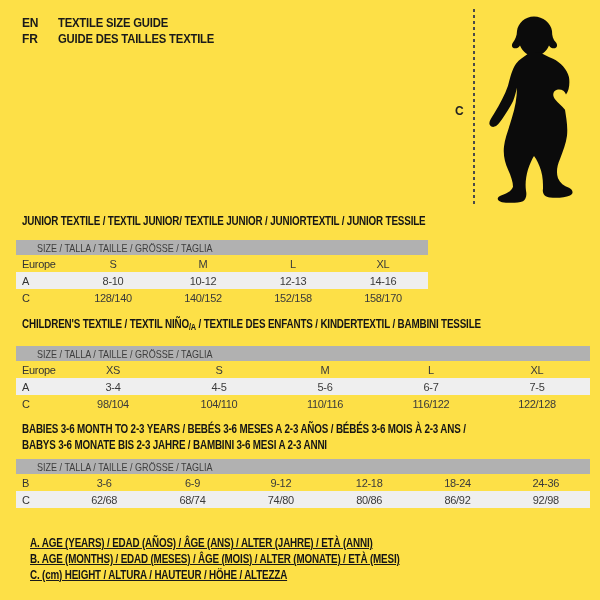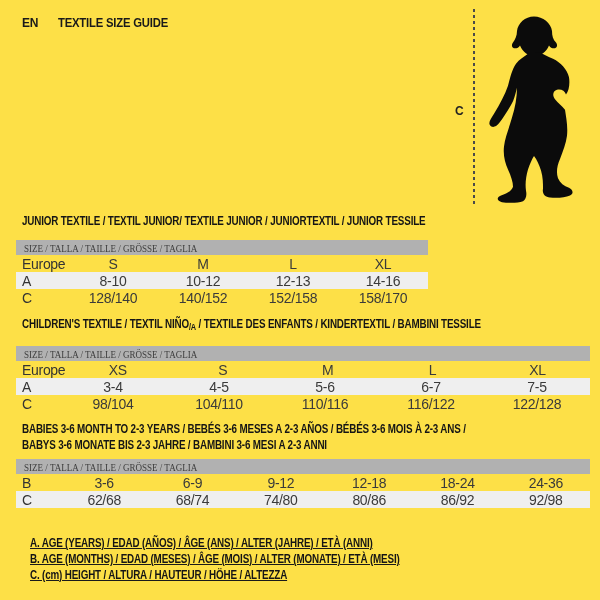--- a/index.html
+++ b/index.html
@@ -31,24 +31,24 @@
   .tsec { position: absolute; left: 16px; }
   .t1 { top: 215px; width: 412px; }
   .t2 { top: 318px; width: 574px; }
   .t3 { top: 421px; width: 574px; }
   .ttitle { margin: 0 0 12px 6px; font-size: 12px; font-weight: bold; white-space: nowrap;
             letter-spacing: -0.2px; transform: scaleX(0.82); transform-origin: 0 50%;
             color: #151515; line-height: 13px; }
   .t3 .ttitle { line-height: 16px; margin-bottom: 6px; }
   .ttitle sub { font-size: 9px; vertical-align: -2px; }
   .size-bar { height: 15px; background: #b1b1b1; display: flex; align-items: center;
-              padding-left: 8px; box-sizing: border-box; font-family: Liberation Serif, serif; }
+              padding-left: 21px; box-sizing: border-box; }
   .size-bar span { display: inline-block; white-space: nowrap; font-size: 11px; color: #3d3d3d;
                    transform: scaleX(0.82); transform-origin: 0 50%; }
-  .trow { display: flex; align-items: center; height: 17px; font-size: 14px;
+  .trow { display: flex; align-items: center; height: 17px; font-size: 11px;
           letter-spacing: -0.3px; color: #3a3a3a; }
   .trow.alt { background: #efefef; }
   .tcell { flex: 1; text-align: center; }
   .tcell.label { text-align: left; padding-left: 6px; box-sizing: border-box; color: #333333; }
   .t1 .tcell.label { flex: 0 0 52px; }
   .t2 .tcell.label, .t3 .tcell.label { flex: 0 0 44px; }
 
   
   .footnotes { position: absolute; left: 30px; top: 536px; text-decoration: underline; }
   .footnote { font-size: 12px; font-weight: bold; line-height: 15.8px; white-space: nowrap;
@@ -57,20 +57,24 @@
 </style>
 </head>
 <body>
 
 <div class="canvas">
 
   <div class="lang-block">
     <div class="lang-row">
       <span class="lang-code">EN</span>
       <span class="lang-label">TEXTILE SIZE GUIDE</span>
+    </div>
+    <div class="lang-row">
+      <span class="lang-code">FR</span>
+      <span class="lang-label">GUIDE DES TAILLES TEXTILE</span>
     </div>
   </div>
 
   <div class="figure-area">
     <span class="height-label">C</span>
     <div class="dash-line"></div>
     <svg class="silhouette" viewBox="0 0 96 210" preserveAspectRatio="none">
       <path fill="#0b0b0b" d="M49,12 C40,12 33,19 32,27 C32,32 30,36 28,39 C26,42 27,45 30,45 C32,45 34,44 35,42 C38,49 43,53 49,53 C56,53 61,49 64,42 C65,44 67,45 69,45 C72,45 73,42 71,39 C68,36 67,32 67,27 C66,19 58,12 49,12 Z"></path>
       <path fill="#0b0b0b" d="M44,50 C39,54 34,57 31,61 C27,67 25,76 23,84 C20,93 15,103 9,113 C6,118 3,122 5,125 C7,128 11,127 14,123 C19,116 24,108 28,100 C30,95 31,90 32,86 C32,96 30,107 27,117 C24,128 20,138 19,147 C18,156 20,164 23,171 C26,178 28,184 28,189 C27,193 22,196 16,198 C11,200 12,204 17,205 C24,206 33,206 38,204 C41,202 42,198 41,193 C40,186 41,178 43,171 C45,165 47,160 49,157 C52,161 54,166 56,172 C58,179 58,186 58,191 C57,196 60,200 65,200 C72,201 80,200 85,198 C89,196 88,192 84,190 C79,188 75,185 73,180 C71,174 72,167 75,160 C78,152 81,144 82,136 C83,126 81,116 80,109 C77,105 73,102 70,98 C67,94 68,89 72,88 C76,87 80,89 81,93 C84,89 85,82 84,75 C82,67 76,60 68,56 C62,53 58,51 55,49 C51,50 47,50 44,50 Z"></path>
     </svg>

